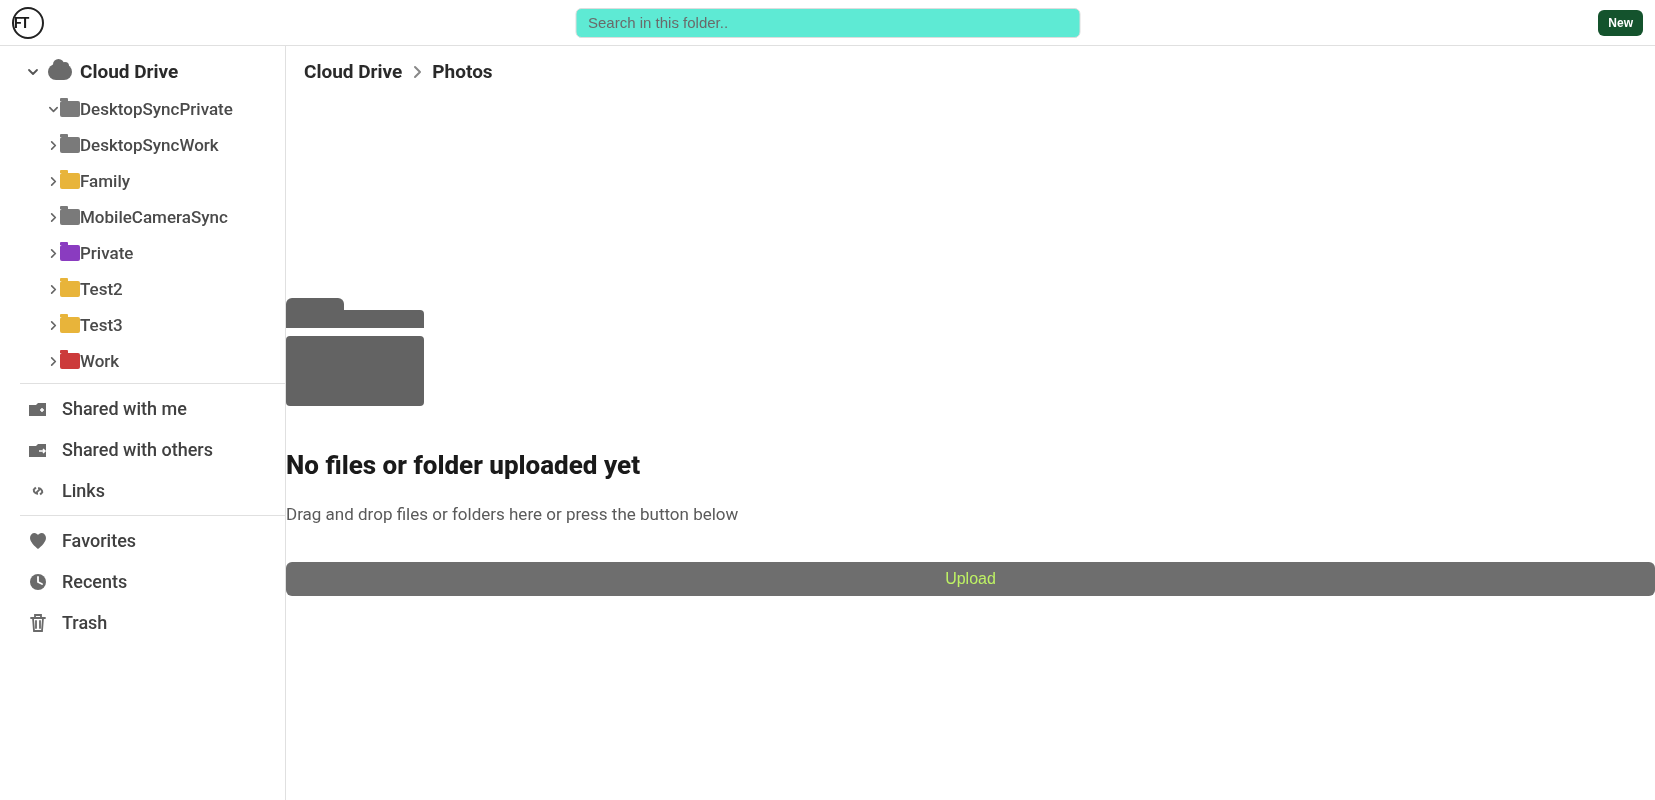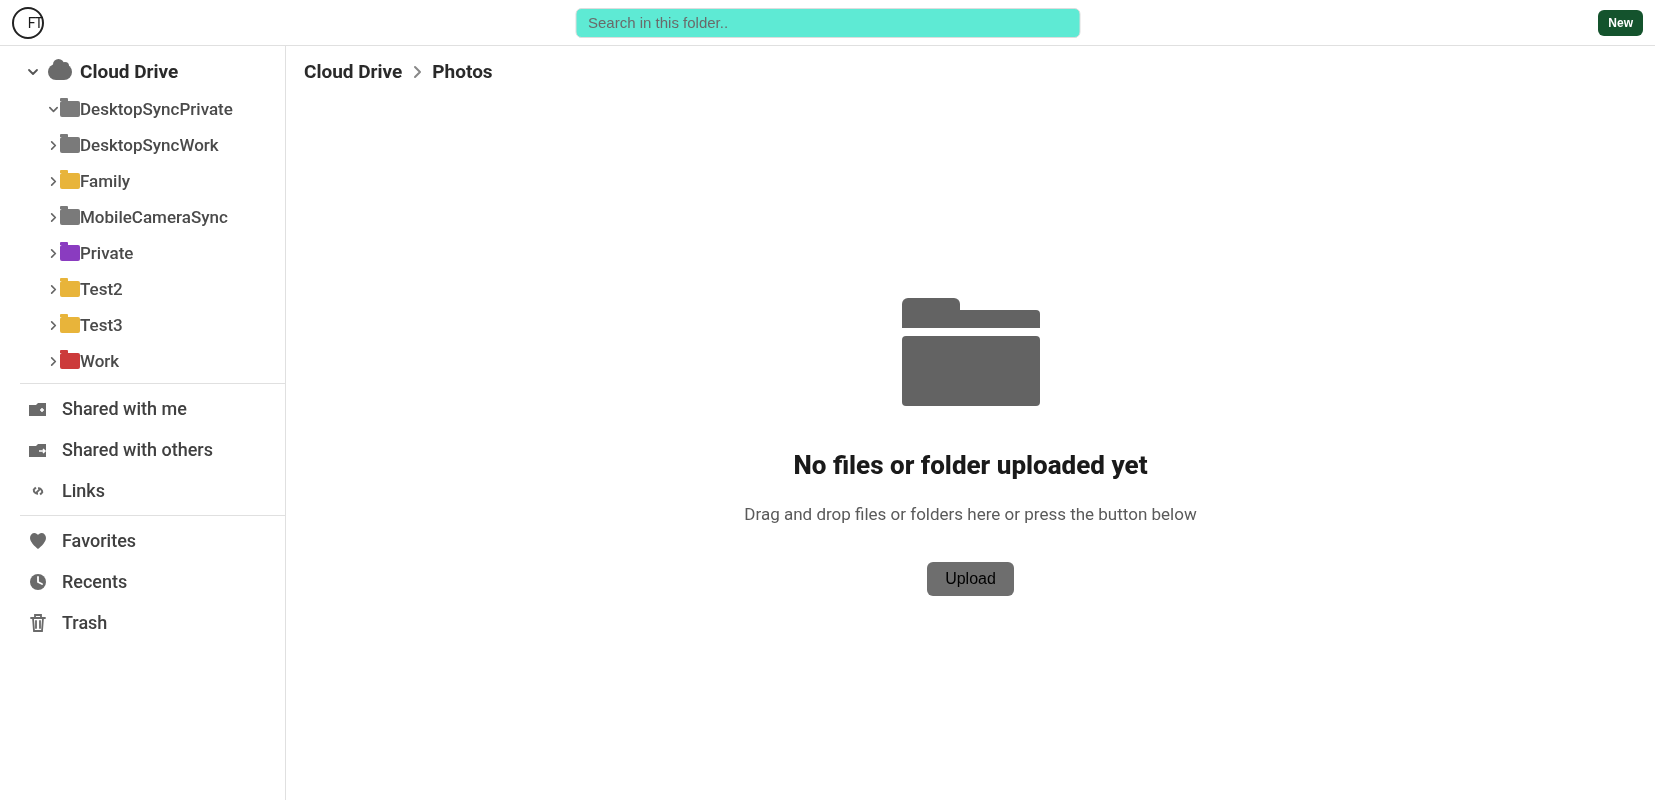--- a/index.html
+++ b/index.html
@@ -19,22 +19,22 @@
   border-bottom: 1px solid #e0e0e0;
   position: relative;
 }
 .logo {
   width: 32px;
   height: 32px;
   border: 2.2px solid #222;
   border-radius: 50%;
   display: flex;
   align-items: center;
-  justify-content: flex-end;
-  font-weight: 400;
+  justify-content: flex-start;
+  font-weight: 700;
   font-size: 14px;
   letter-spacing: -1px;
 }
 .search-wrap {
   position: absolute;
   left: 50%;
   transform: translateX(-50%);
   width: 505px;
 }
 .search-input {
@@ -148,21 +148,21 @@
 .side-nav-item .icn { width:20px; display:flex; justify-content:center; color:#6a6a6a; }
 .main { flex:1; display:flex; flex-direction:column; }
 .breadcrumb {
   padding: 14px 18px 10px 18px;
   display:flex; align-items:center; gap:10px;
   font-size:19px; font-weight:700; color:#2a2a2a;
 }
 .breadcrumb .sep { color:#888; font-weight:400; }
 .breadcrumb .crumb { cursor:pointer; }
 .empty-area {
-  flex:1; display:flex; flex-direction:column; align-items:center; justify-content:center;
+  flex:1; display:flex; flex-direction:column; justify-content:center;
   gap:24px;
 }
 .big-folder {
   width:138px; height:108px; position:relative; margin-bottom:20px;
 }
 .big-folder .tab {
   position:absolute; top:0; left:0; width:58px; height:28px;
   background:#636363; border-radius:6px 6px 0 0;
 }
 .big-folder .tab2 {
@@ -170,21 +170,21 @@
   background:#636363; border-radius:0 4px 0 0;
 }
 .big-folder .body {
   position:absolute; top:38px; left:0; width:138px; height:70px;
   background:#636363; border-radius:4px;
 }
 .empty-title { font-size:26px; font-weight:800; color:#1a1a1a; }
 .empty-sub { font-size:17px; color:#5a5a5a; }
 .upload-btn {
   margin-top:14px;
-  background:#6e6e6e; color:#000000; border:none; border-radius:6px;
+  background:#6e6e6e; color:#bef264; border:none; border-radius:6px;
   padding:8px 18px; font-size:16px; font-weight:500; cursor:pointer;
 }
 svg { display:block; }
 </style>
 </head>
 <body>
 
 <div class="topbar">
   <div class="logo">
     <span>FT</span>

